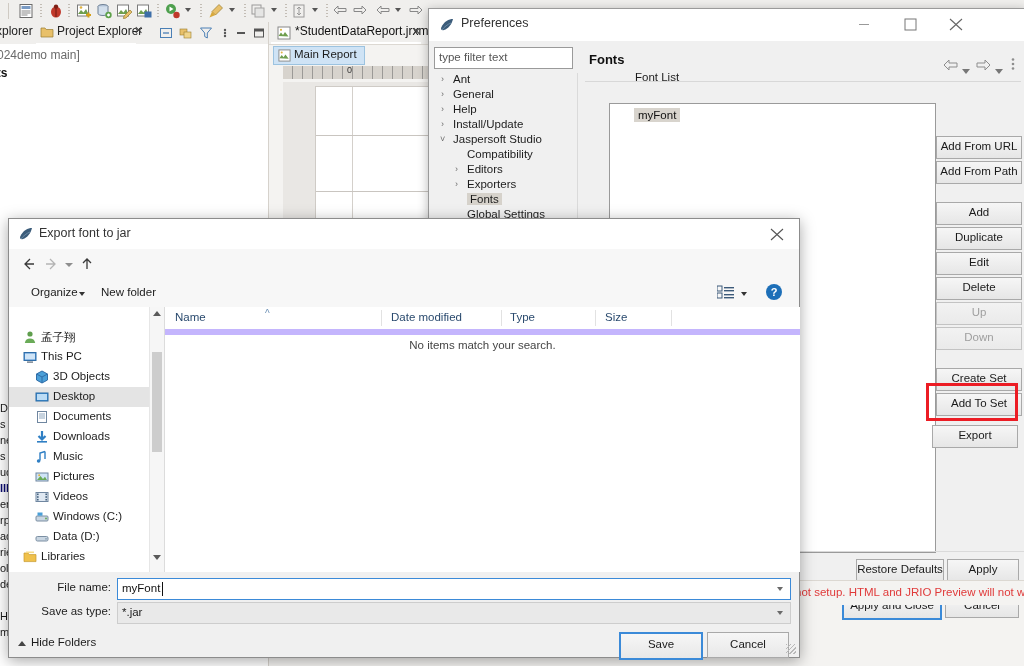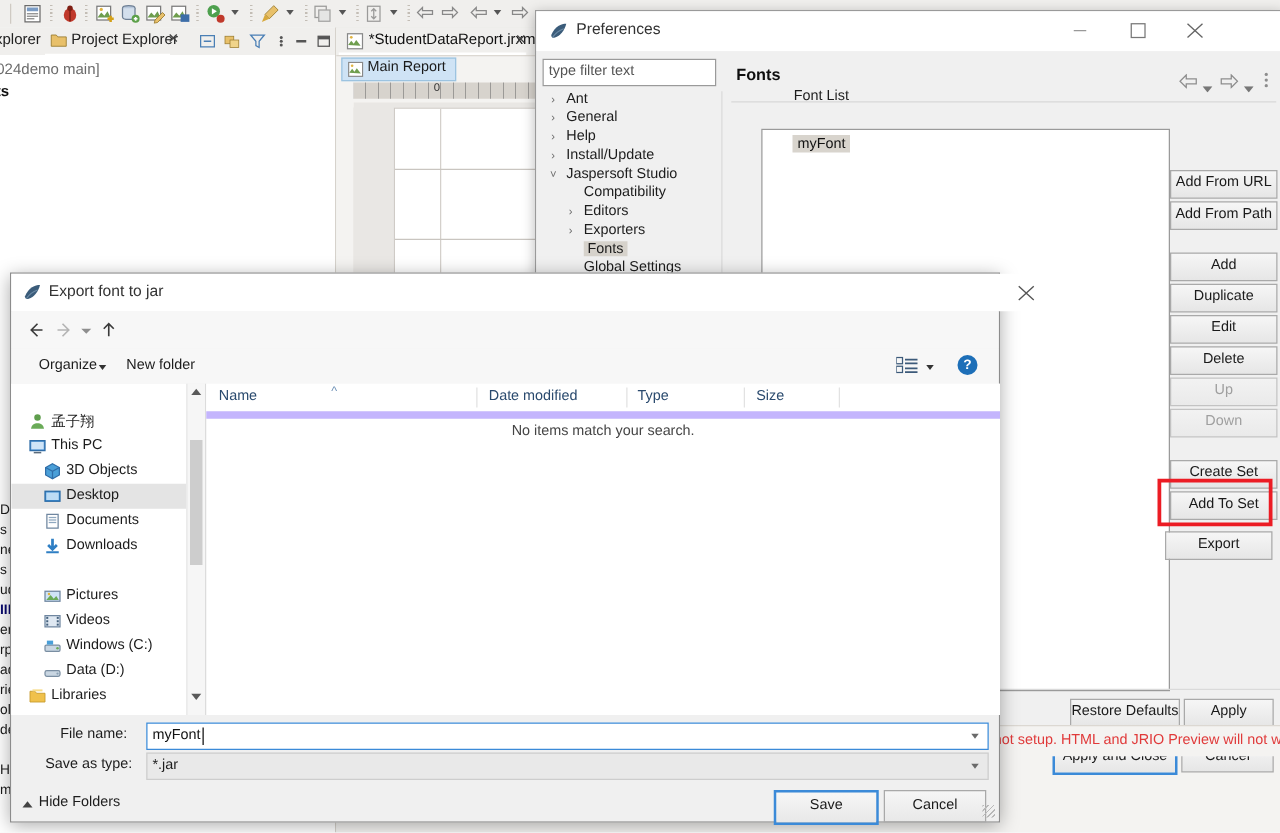--- a/index.html
+++ b/index.html
@@ -80,21 +80,21 @@
   .pbtn.dis{color:#9f9f9f;background:linear-gradient(to bottom,#f2f2f2,#eaeaea);border-color:#c3c3c3;}
   #export-hilite{position:absolute;left:926px;top:383px;width:92px;height:38px;border:3px solid #ec1c24;box-sizing:border-box;}
   #prefs-footline{position:absolute;left:0;top:510px;width:596px;height:1px;background:#dadada;}
   #prefs-footline2{position:absolute;left:0;top:543px;width:596px;height:1px;background:#dadada;}
   .pbtn.primary{border:2px solid #3b8ad8;line-height:17px;}
   #status-red{position:absolute;left:795px;top:586px;width:229px;font-size:11.5px;color:#e03a3a;white-space:nowrap;overflow:hidden;}
   #status-strip{position:absolute;left:790px;top:580px;width:234px;height:24px;background:#f4f3f1;border-top:1px solid #dcd8d2;}
 
   
   #filedlg{position:absolute;left:8px;top:218px;width:790px;height:438px;background:#f0f0f0;border:1px solid #8c8c8c;box-shadow:0 3px 14px rgba(0,0,0,.34);}
-  #fd-title{position:absolute;left:0;top:0;width:790px;height:30px;background:#ffffff;padding-left:44px;}
+  #fd-title{position:absolute;left:0;top:0;width:790px;height:30px;background:#ffffff;}
   #fd-icon{position:absolute;left:9px;top:7px;width:16px;height:16px;}
   #fd-title-text{position:absolute;left:30px;top:7px;font-size:12.5px;color:#333;}
   #fd-close{position:absolute;right:0;top:0;width:44px;height:29px;}
   #fd-nav{position:absolute;left:0;top:30px;width:790px;height:30px;background:#f7f7f7;}
   .nav-ico{position:absolute;top:7px;width:16px;height:16px;}
   #crumbbar{position:absolute;left:71px;top:36px;width:510px;height:20px;background:#fff;border:1px solid #b5b5b5;}
   #crumb-folder{position:absolute;left:4px;top:3px;width:13px;height:12px;background:#f7d67a;border:1px solid #d8b45a;border-radius:1px;}
   .crumb{position:absolute;top:3px;font-size:11.5px;color:#1c1c1c;white-space:nowrap;}
   .crumb-sep{position:absolute;top:3px;font-size:10px;color:#777;}
   #crumb-caret{position:absolute;right:6px;top:8px;width:0;height:0;border-left:3.5px solid transparent;border-right:3.5px solid transparent;border-top:4px solid #4a4a4a;}
@@ -117,21 +117,21 @@
   #side-thumb{position:absolute;left:2px;top:45px;width:10px;height:100px;background:#cdcdcd;}
   #side-up{position:absolute;left:3px;top:4px;width:0;height:0;border-left:4px solid transparent;border-right:4px solid transparent;border-bottom:5px solid #5a5a5a;}
   #side-down{position:absolute;left:3px;top:248px;width:0;height:0;border-left:4px solid transparent;border-right:4px solid transparent;border-top:5px solid #5a5a5a;}
   #fd-list{position:absolute;left:155px;top:0;width:635px;height:265px;background:#fff;border-left:1px solid #dcdcdc;}
   #fd-colhead{position:absolute;left:0;top:0;width:635px;height:22px;background:#fff;border-bottom:6px solid #c4b5fd;}
   .colh{position:absolute;top:4px;font-size:11.5px;color:#2a4a6e;white-space:nowrap;}
   .colsep{position:absolute;top:3px;width:1px;height:16px;background:#e2e2e2;}
   #sort-caret{position:absolute;left:100px;top:1px;font-size:10px;color:#6b8fb5;}
   #empty-msg{position:absolute;left:0;top:32px;width:635px;text-align:center;font-size:11.5px;color:#454545;}
   #fd-bottom{position:absolute;left:0;top:353px;width:790px;height:85px;background:#f0f0f0;}
-  .fd-lbl{position:absolute;font-size:11.5px;color:#1c1c1c;text-align:center;}
+  .fd-lbl{position:absolute;font-size:11.5px;color:#1c1c1c;text-align:right;}
   #fname-field{position:absolute;left:108px;top:6px;width:672px;height:20px;background:#fff;border:1px solid #3b8ad8;}
   #fname-val{position:absolute;left:4px;top:3px;font-size:11.5px;color:#111;}
   #fname-caret{position:absolute;left:44px;top:3px;width:1px;height:14px;background:#111;}
   #fname-caret2{position:absolute;right:7px;top:8px;width:0;height:0;border-left:3.5px solid transparent;border-right:3.5px solid transparent;border-top:4px solid #6a6a6a;}
   #ftype-field{position:absolute;left:108px;top:30px;width:672px;height:20px;background:#e9e9e9;border:1px solid #cdcdcd;}
   #ftype-val{position:absolute;left:4px;top:3px;font-size:11.5px;color:#1c1c1c;}
   #ftype-caret{position:absolute;right:7px;top:8px;width:0;height:0;border-left:3.5px solid transparent;border-right:3.5px solid transparent;border-top:4px solid #6a6a6a;}
   #hidefolders{position:absolute;left:22px;top:64px;font-size:11.5px;color:#1c1c1c;}
   #hf-caret{position:absolute;left:9px;top:69px;width:0;height:0;border-left:4px solid transparent;border-right:4px solid transparent;border-bottom:5px solid #444;}
   .fdbtn{position:absolute;top:60px;width:80px;height:24px;background:linear-gradient(to bottom,#f6f6f6,#e8e8e8);border:1px solid #a9a9a9;
@@ -626,20 +626,30 @@
       </div>
       <div class="side-row" style="top:120px">
         <span class="side-ico" style="left:26px">
           <svg width="14" height="14" viewBox="0 0 14 14">
               <path d="M7 1v7M3.5 6L7 9.5 10.5 6" stroke="#2f7fc4" stroke-width="2.2" fill="none"></path>
               <rect x="2" y="11" width="10" height="1.6" fill="#2f7fc4"></rect>
             </svg>
         </span>
         <span class="side-label" style="left:44px">Downloads</span>
       </div>
+      <div class="side-row" style="top:140px">
+        <span class="side-ico" style="left:26px">
+          <svg width="14" height="14" viewBox="0 0 14 14">
+              <path d="M10 1.5v7.5" stroke="#2f7fc4" stroke-width="1.4"></path>
+              <path d="M10 1.5L5 3v7.5" stroke="#2f7fc4" stroke-width="1.4" fill="none"></path>
+              <circle cx="3.6" cy="11" r="1.8" fill="#2f7fc4"></circle>
+            </svg>
+        </span>
+        <span class="side-label" style="left:44px">Music</span>
+      </div>
       <div class="side-row" style="top:160px">
         <span class="side-ico" style="left:26px">
           <svg width="14" height="14" viewBox="0 0 14 14">
               <rect x="1" y="3" width="12" height="8" fill="#cfe4f7" stroke="#6f86a0"></rect>
               <path d="M2 10l3.5-4L8 9l2-2.2L12 10z" fill="#6aab58"></path>
               <circle cx="4.2" cy="5.2" r="1" fill="#e0b341"></circle>
             </svg>
         </span>
         <span class="side-label" style="left:44px">Pictures</span>
       </div>

